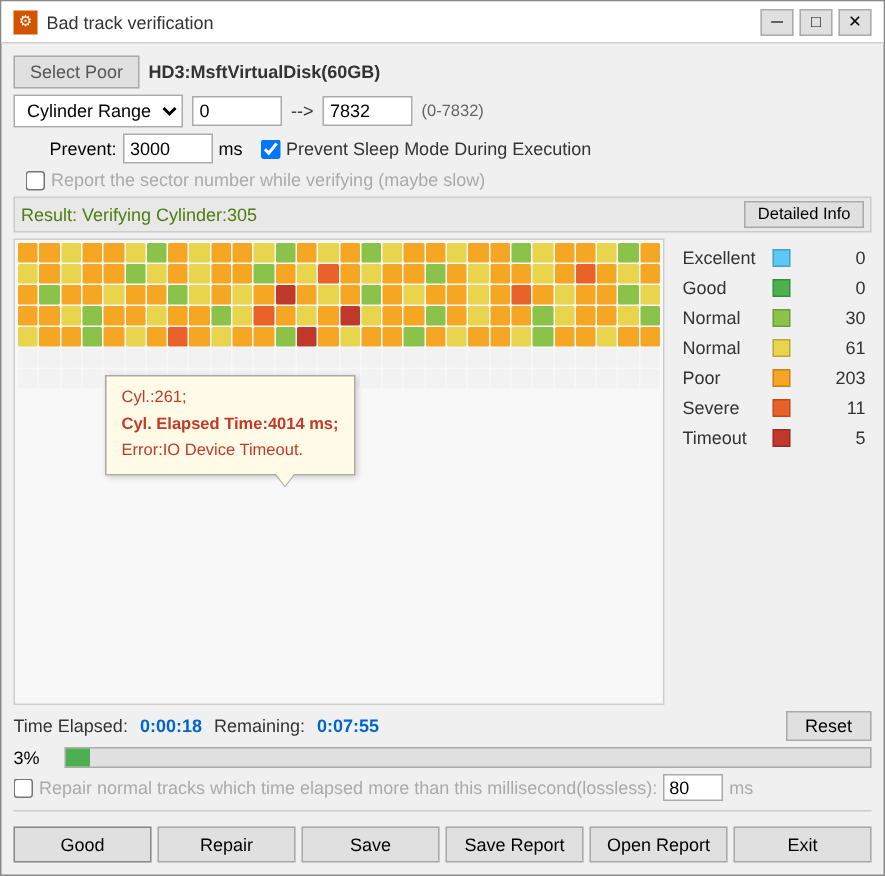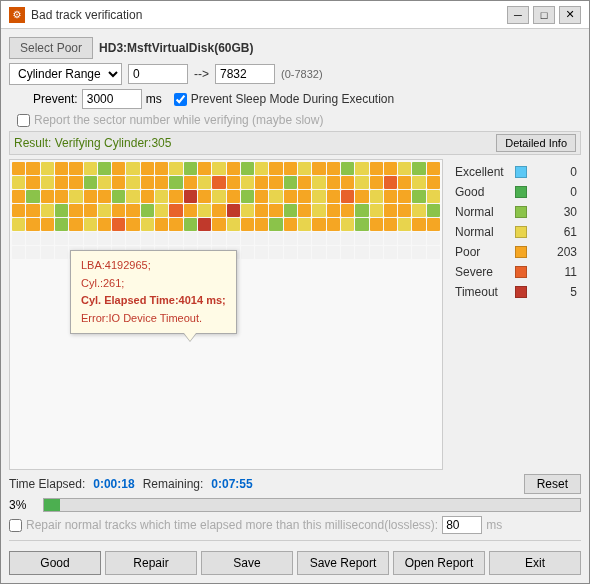--- a/index.html
+++ b/index.html
@@ -630,21 +630,20 @@
             <div style="background: rgb(232, 232, 232); height: 13px; border-radius: 1px; opacity: 0.4;"></div>
             <div style="background: rgb(232, 232, 232); height: 13px; border-radius: 1px; opacity: 0.4;"></div>
             <div style="background: rgb(232, 232, 232); height: 13px; border-radius: 1px; opacity: 0.4;"></div>
             <div style="background: rgb(232, 232, 232); height: 13px; border-radius: 1px; opacity: 0.4;"></div>
             <div style="background: rgb(232, 232, 232); height: 13px; border-radius: 1px; opacity: 0.4;"></div>
             <div style="background: rgb(232, 232, 232); height: 13px; border-radius: 1px; opacity: 0.4;"></div>
             <div style="background: rgb(232, 232, 232); height: 13px; border-radius: 1px; opacity: 0.4;"></div>
             <div style="background: rgb(232, 232, 232); height: 13px; border-radius: 1px; opacity: 0.4;"></div>
           </div>
         <div class="tooltip-box">
-          <div>LBA:4192965;</div>
           <div>Cyl.:261;</div>
           <div style="color:#c0392b;font-weight:bold;">Cyl. Elapsed Time:4014 ms;</div>
           <div>Error:IO Device Timeout.</div>
         </div>
       </div>
 
       <div class="stats-panel" id="stats-panel">
           <div class="stat-row">
             <div class="stat-label-wrap">
               <span class="stat-label">Excellent</span>

